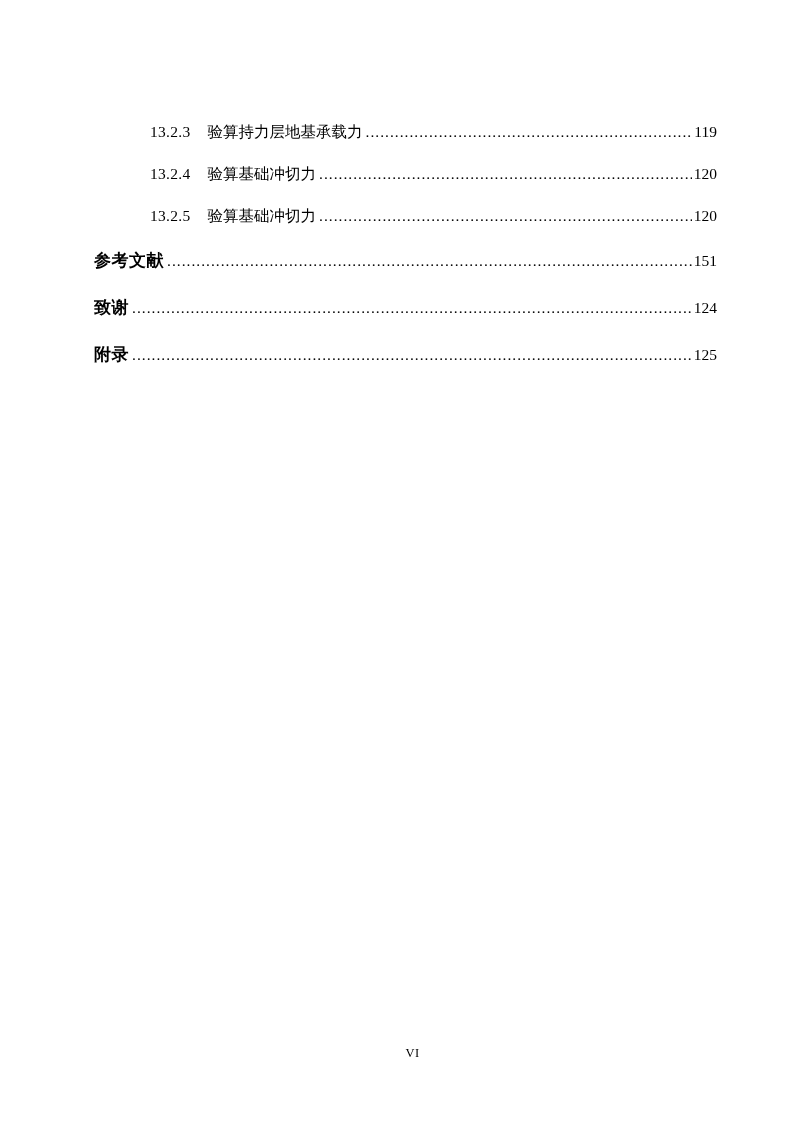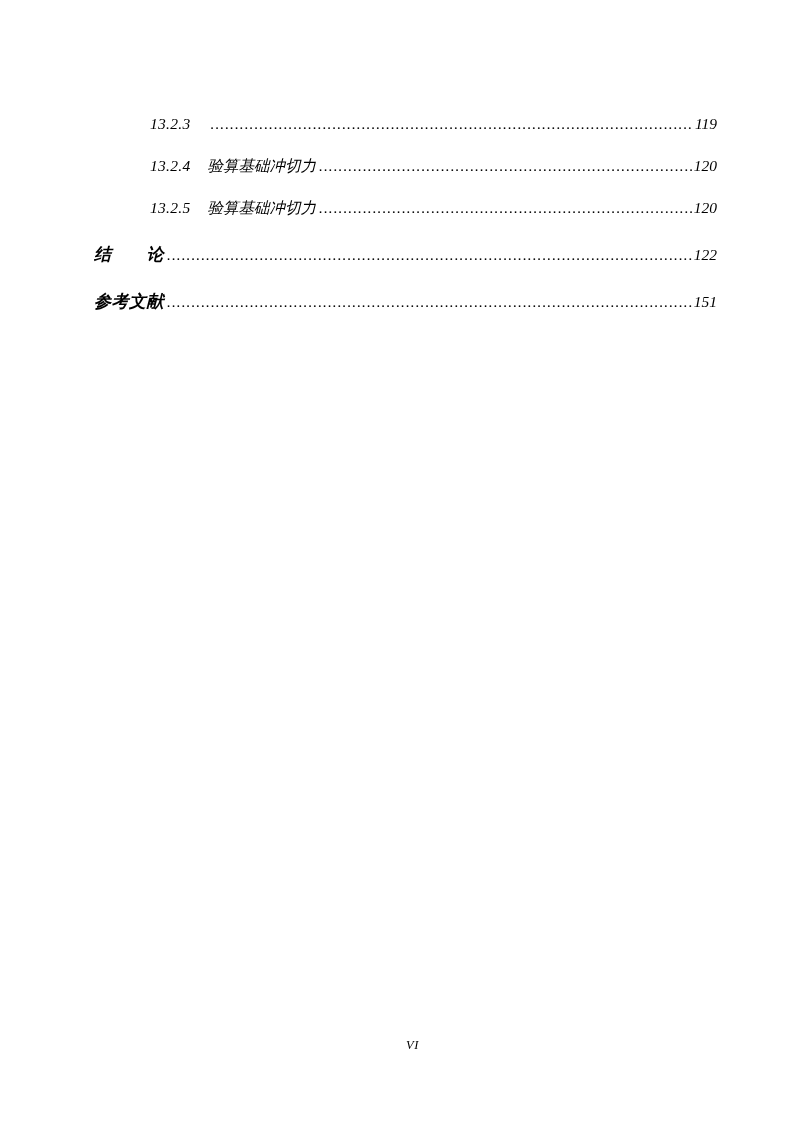--- a/index.html
+++ b/index.html
@@ -10,25 +10,24 @@
   body {
     width: 793px;
     height: 1122px;
     position: relative;
     color: #000000;
     font-family: "Liberation Serif", "DejaVu Serif", serif;
     overflow: hidden;
   }
   .page {
     position: absolute;
-    top: 0; left: 0;
+    top: 8px; left: 0;
     width: 793px;
     height: 802px;
     background: #ffffff;
-    font-style: italic;
   }
   .toc {
     position: absolute;
     top: 97px;
     left: 94px;
     width: 623px; 
   }
   .toc-row {
     display: flex;
     align-items: baseline;
@@ -91,49 +90,55 @@
 </style>
 </head>
 <body>
 
 <div class="page">
 
   <div class="toc">
 
     <div class="toc-row sub">
       <span class="num">13.2.3</span>
+        <span class="title">验算持力层地基承载力</span>
       <span class="dots"></span>
       <span class="pagenum">119</span>
     </div>
 
     <div class="toc-row sub">
       <span class="num">13.2.4</span>
         <span class="title">验算基础冲切力</span>
       <span class="dots"></span>
       <span class="pagenum">120</span>
     </div>
 
     <div class="toc-row sub">
       <span class="num">13.2.5</span>
         <span class="title">验算基础冲切力</span>
       <span class="dots"></span>
       <span class="pagenum">120</span>
     </div>
 
-    <div class="toc-row main first">
-      <span class="title">结　　论</span>
-      <span class="dots"></span>
-      <span class="pagenum">122</span>
-    </div>
 
     <div class="toc-row main">
       <span class="title">参考文献</span>
       <span class="dots"></span>
       <span class="pagenum">151</span>
     </div>
 
+    <div class="toc-row main">
+      <span class="title">致谢</span>
+      <span class="dots"></span>
+      <span class="pagenum">124</span>
+    </div>
 
+    <div class="toc-row main">
+      <span class="title">附录</span>
+      <span class="dots"></span>
+      <span class="pagenum">125</span>
+    </div>
 
   </div>
 
   <div class="footer">VI</div>
 
 </div>
 
 </body></html>

